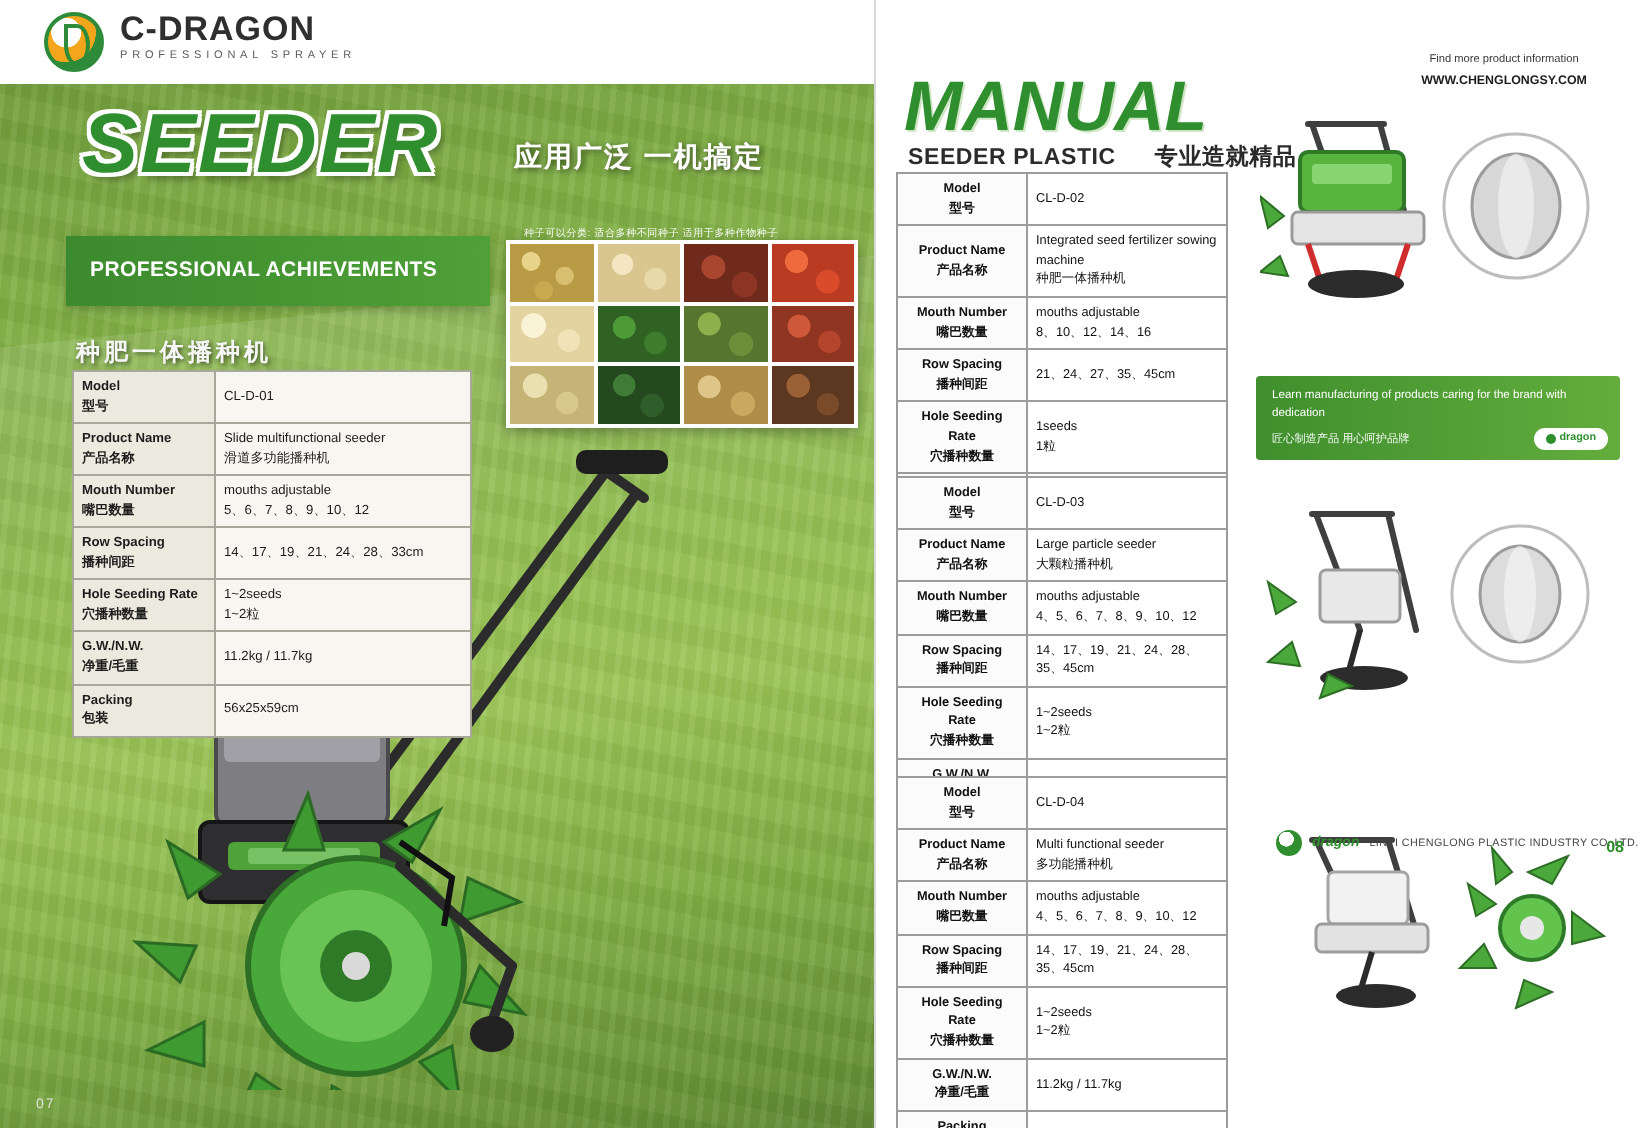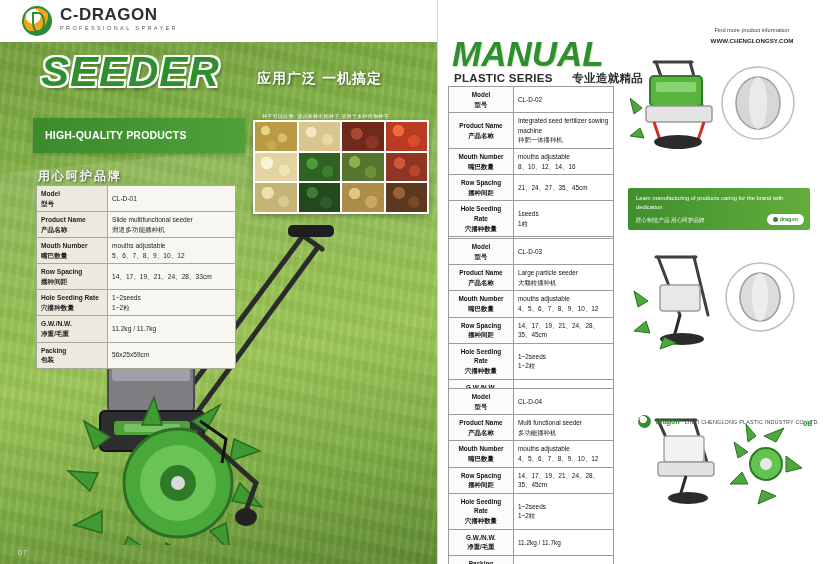--- a/index.html
+++ b/index.html
@@ -175,23 +175,23 @@
       <div class="logo-mark"></div>
       <div class="logo-txt">
         <div class="logo-name">C-DRAGON</div>
         <div class="logo-sub">PROFESSIONAL SPRAYER</div>
       </div>
     </div>
 
     <div class="seeder-title">SEEDER</div>
 
     <div class="green-band">
-      <div>HIGH-QUALITY PRODUCTS</div>
-    </div>
-    <div class="cn-slogan">用心呵护品牌</div>
+      <div>PROFESSIONAL ACHIEVEMENTS</div>
+    </div>
+    <div class="cn-slogan">种肥一体播种机</div>
 
     <div class="cn-apply">应用广泛 一机搞定</div>
     <div class="seeds-caption">种子可以分类: 适合多种不同种子 适用于多种作物种子</div>
 
     <div class="seed-grid">
       <div class="seed-cell" style="background:
         radial-gradient(circle at 25% 30%, #e7d38a 0 12%, transparent 13%),
         radial-gradient(circle at 65% 55%, #d8bf6f 0 14%, transparent 15%),
         radial-gradient(circle at 40% 80%, #c9a94f 0 13%, transparent 14%), #b99b45;"></div>
       <div class="seed-cell" style="background:
@@ -316,21 +316,21 @@
 
   <div class="right">
 
     <div class="findmore">
       <div>Find more product information</div>
       <b>WWW.CHENGLONGSY.COM</b>
     </div>
 
     <div class="manual">MANUAL</div>
     <div class="manual-sub">
-      <span>PLASTIC SERIES</span>
+      <span>SEEDER PLASTIC</span>
       <span class="cn">专业造就精品</span>
     </div>
 
     <table class="spec spec-1">
       <tbody>
           <tr>
             <td class="k">Model<br>型号</td>
             <td class="v">CL-D-02</td>
           </tr>
       <tr>

